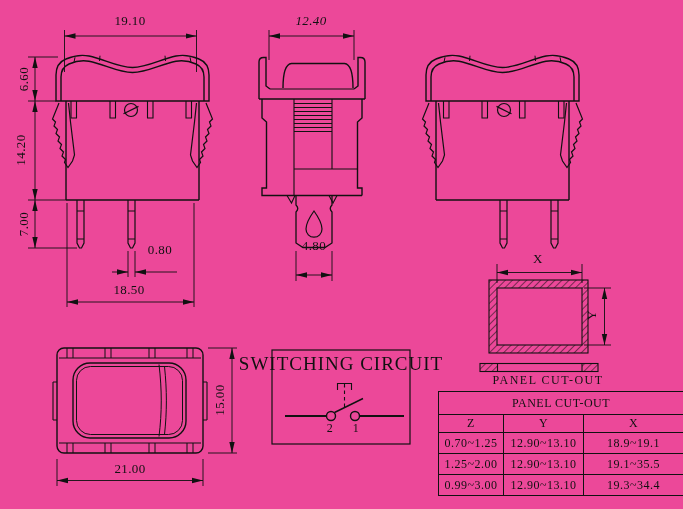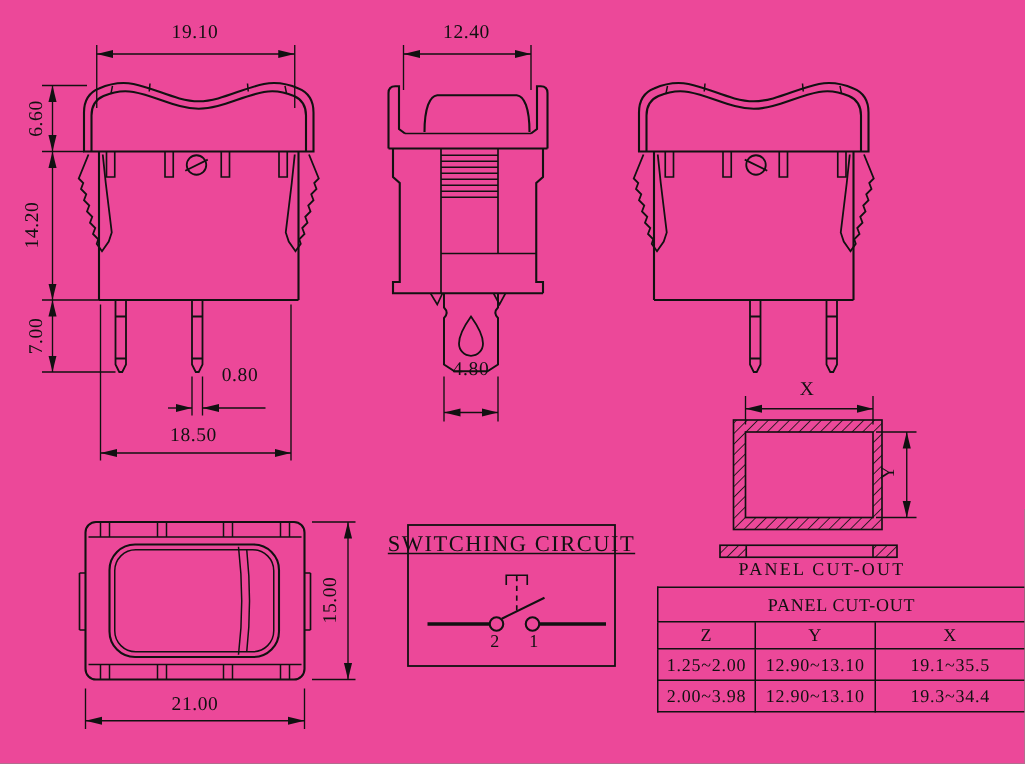--- a/index.html
+++ b/index.html
@@ -15,21 +15,21 @@
   .lbl{
     position:absolute;
     font-size:13px;
     letter-spacing:0.4px;
     white-space:nowrap;
     transform:translate(-50%,-50%);
     color:#111;
   }
   .lbl.rot{transform:translate(-50%,-50%) rotate(-90deg);}
   .lbl.small{font-size:12px;}
-  .lbl.title{font-size:15px;letter-spacing:1px;text-decoration:underline;}
+  .lbl.title{font-size:19px;letter-spacing:1px;}
   .lbl.caption{font-size:12px;letter-spacing:1.5px;}
   table.cutout{
     position:absolute;
     left:438px;top:391px;
     width:245px;
     border-collapse:collapse;
     table-layout:fixed;
     font-size:12px;
   }
   table.cutout th, table.cutout td{
@@ -204,21 +204,21 @@
     </g>
   </svg>
 
   <span class="lbl" style="left:130px;top:21px;">19.10</span>
   <span class="lbl rot" style="left:24px;top:79px;">6.60</span>
   <span class="lbl rot" style="left:21px;top:150px;">14.20</span>
   <span class="lbl rot" style="left:24px;top:224px;">7.00</span>
   <span class="lbl" style="left:160px;top:250px;">0.80</span>
   <span class="lbl" style="left:129px;top:290px;">18.50</span>
 
-  <span class="lbl" style="left:311px;top:21px;">12.40</span>
+  <span class="lbl" style="left:311px;top:21px;font-style:italic;">12.40</span>
   <span class="lbl" style="left:314px;top:246px;">4.80</span>
 
   <span class="lbl rot" style="left:220px;top:400px;">15.00</span>
   <span class="lbl" style="left:130px;top:469px;">21.00</span>
 
   <span class="lbl" style="left:538px;top:259px;">X</span>
   <span class="lbl rot" style="left:592px;top:315px;">Y</span>
   <span class="lbl caption" style="left:548px;top:380px;">PANEL CUT-OUT</span>
 
   <span class="lbl title" style="left:341px;top:364px;">SWITCHING CIRCUIT</span>
@@ -234,25 +234,30 @@
     <tbody>
         <tr class="t-title">
       <th colspan="3">PANEL CUT-OUT</th>
     </tr>
     <tr class="t-cols">
       <td>Z</td>
       <td>Y</td>
       <td>X</td>
     </tr>
     <tr class="t-data">
+      <td>0.70~1.25</td>
+      <td>12.90~13.10</td>
+      <td>18.9~19.1</td>
+    </tr>
+    <tr class="t-data">
       <td>1.25~2.00</td>
       <td>12.90~13.10</td>
       <td>19.1~35.5</td>
     </tr>
     <tr class="t-data">
-      <td>2.00~3.98</td>
+      <td>0.99~3.00</td>
       <td>12.90~13.10</td>
       <td>19.3~34.4</td>
     </tr>
   </tbody>
     </table>
 
 </div>
 
 </body></html>

